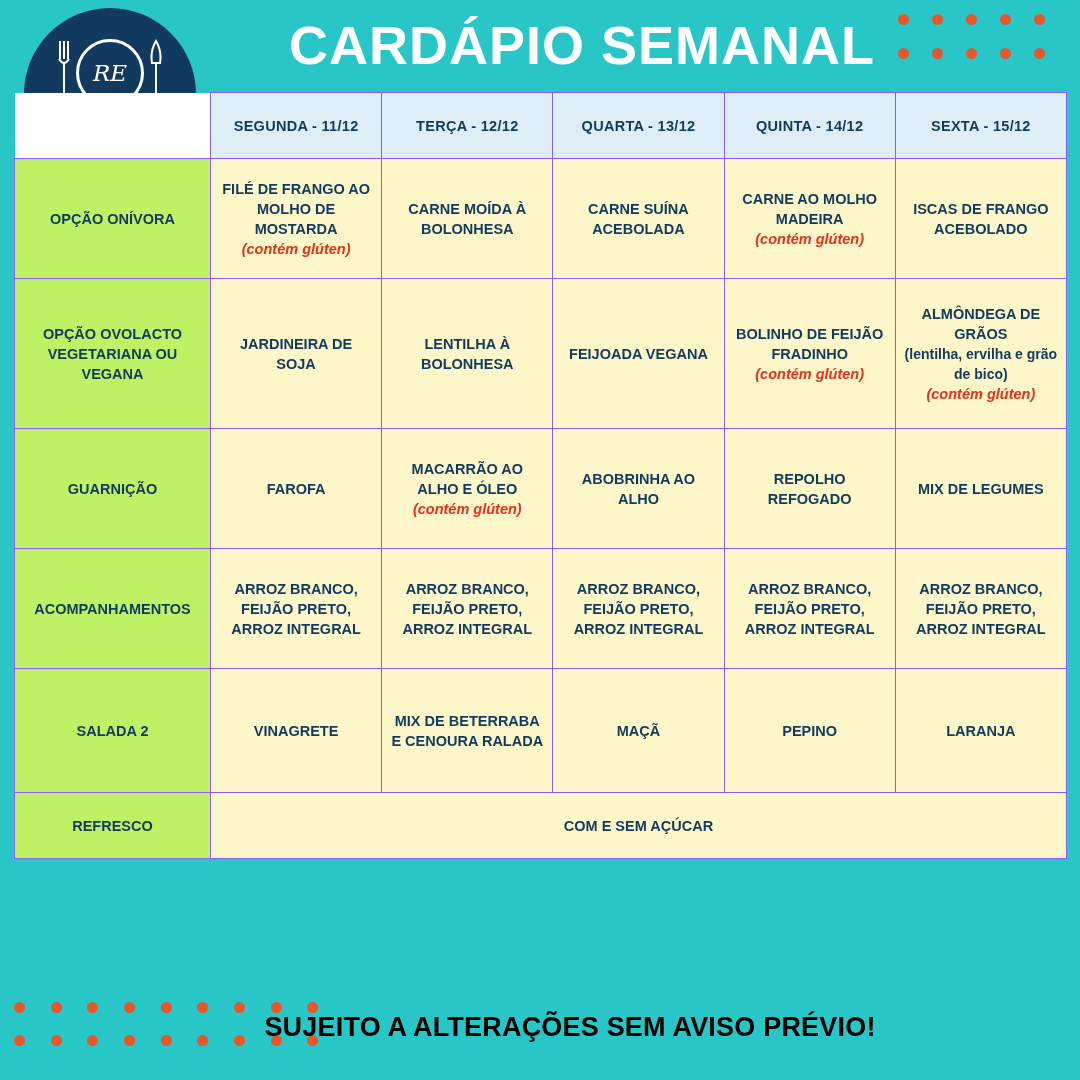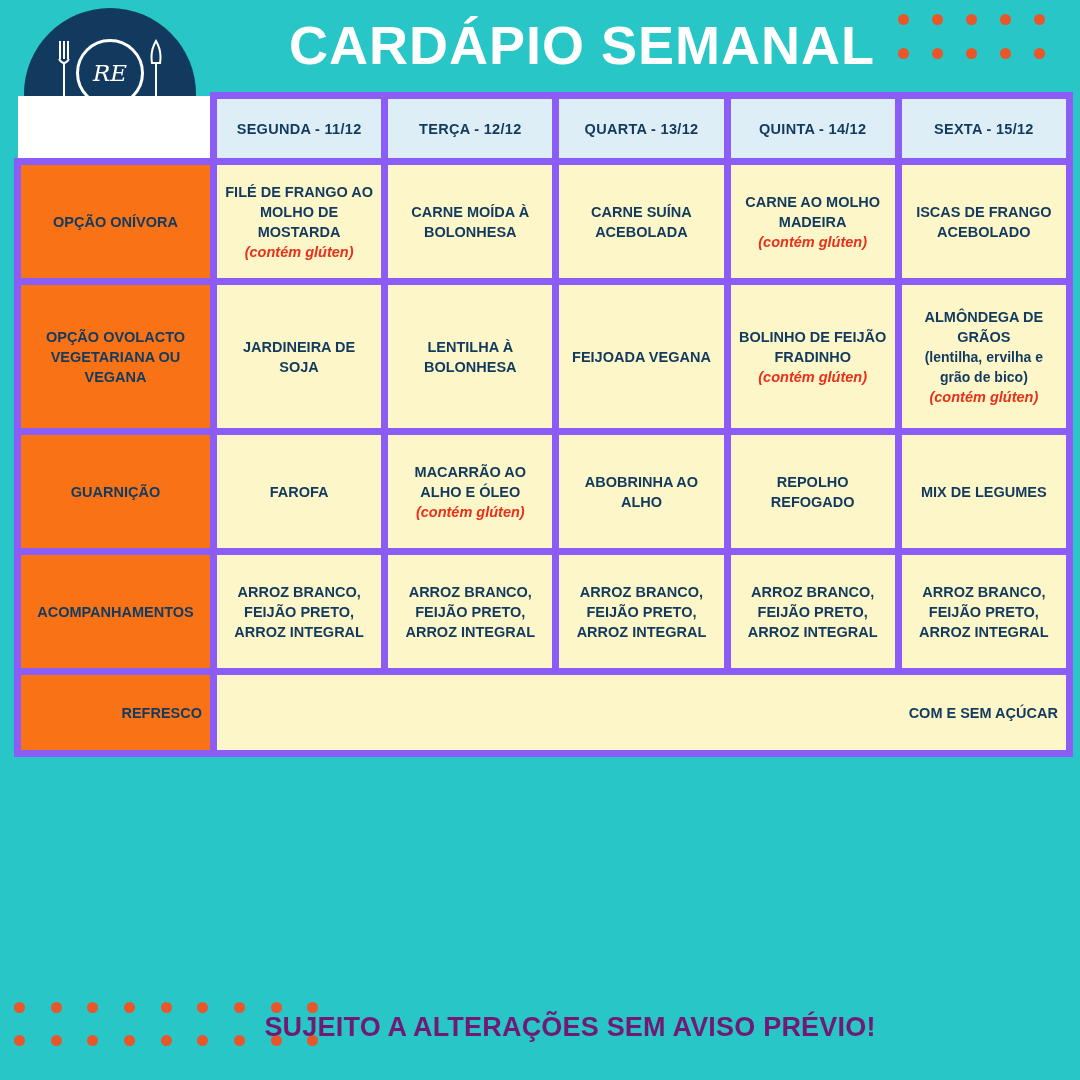--- a/index.html
+++ b/index.html
@@ -141,41 +141,41 @@
   }
   table {
     border-collapse: collapse;
     width: 1052px;
     table-layout: fixed;
   }
   col.cat { width: 196px; }
   col.day { width: 171.2px; }
 
   th, td {
-    border: 7px solid #8b5cf6;
+    border: 1px solid #8b5cf6;
     text-align: center;
     vertical-align: middle;
     padding: 6px 8px;
     box-sizing: border-box;
   }
   thead th {
     background: #ddeef7;
     color: #123a5e;
     font-size: 14.5px;
     font-weight: bold;
     height: 66px;
     letter-spacing: .3px;
   }
   thead th.corner {
     background: #ffffff;
     border-left: none;
     border-top: none;
   }
   td.cat {
-    background: #f97316;
+    background: #bef264;
     color: #123a5e;
     font-weight: bold;
     font-size: 14.5px;
     line-height: 20px;
   }
   td.meal {
     background: #fcf6c8;
     color: #123a5e;
     font-size: 14.5px;
     font-weight: bold;
@@ -195,30 +195,30 @@
     font-size: 14px;
     line-height: 20px;
   }
 
   tr.r-onivora td { height: 120px; }
   tr.r-vegana td { height: 150px; margin-top: 46px; }
   tr.r-guarnicao td { height: 120px; }
   tr.r-acomp td { height: 120px; }
   tr.r-salada1 td { height: 124px; }
   tr.r-salada2 td { height: 124px; }
-  tr.r-refresco td { height: 82px; text-align: right; }
+  tr.r-refresco td { height: 66px; }
 
   
   .footer {
     position: absolute;
     left: 0;
     top: 1012px;
     width: 1080px;
     text-align: center;
-    color: #701a75;
+    color: #000000;
     font-size: 27px;
     font-weight: bold;
     letter-spacing: .2px;
   }
   .footer span { margin-left: 60px; }
 </style>
 </head>
 <body>
 
 <div class="header">
@@ -361,20 +361,38 @@
         </td>
         <td class="meal">
           <span>ARROZ BRANCO, FEIJÃO PRETO, ARROZ INTEGRAL</span>
         </td>
         <td class="meal">
           <span>ARROZ BRANCO, FEIJÃO PRETO, ARROZ INTEGRAL</span>
         </td>
       </tr>
 
 
+      <tr class="r-salada2">
+        <td class="cat">SALADA 2</td>
+        <td class="meal">
+          <span>VINAGRETE</span>
+        </td>
+        <td class="meal">
+          <span>MIX DE BETERRABA E CENOURA RALADA</span>
+        </td>
+        <td class="meal">
+          <span>MAÇÃ</span>
+        </td>
+        <td class="meal">
+          <span>PEPINO</span>
+        </td>
+        <td class="meal">
+          <span>LARANJA</span>
+        </td>
+      </tr>
 
       <tr class="r-refresco">
         <td class="cat">REFRESCO</td>
         <td class="meal" colspan="5">COM E SEM AÇÚCAR</td>
       </tr>
 
     </tbody>
   </table>
 </div>
 

